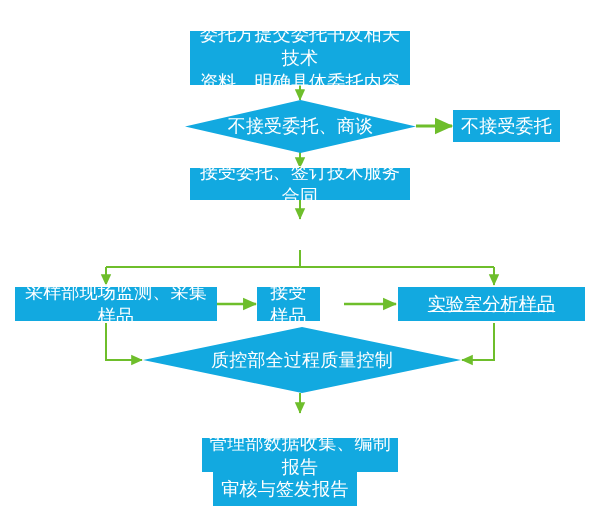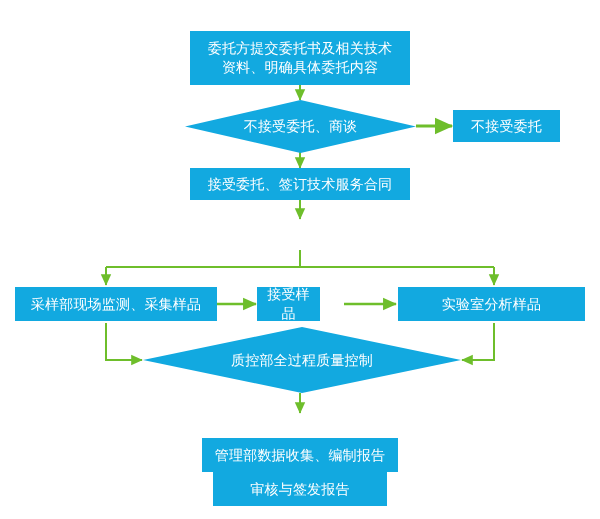--- a/index.html
+++ b/index.html
@@ -19,21 +19,21 @@
     overflow: hidden;
   }
   .node {
     position: absolute;
     box-sizing: border-box;
     display: flex;
     align-items: center;
     justify-content: center;
     text-align: center;
     color: #ffffff;
-    font-size: 14px;
+    font-size: 18px;
     line-height: 1.35;
     letter-spacing: 0.2px;
     font-family: "DejaVu Sans", "Liberation Sans", sans-serif;
     user-select: none;
   }
   .rect {
     background: #12A9E0;
   }
   .rect .label {
     padding: 0 6px;
@@ -154,32 +154,32 @@
 
 
   <div class="node rect" style="left:8px; top:287px; width:202px; height:34px;margin-left:7px;">
     <span class="label">采样部现场监测、采集样品</span>
   </div>
 
   <div class="node rect" style="left:257px; top:287px; width:63px; height:34px;">
     <span class="label">接受样品</span>
   </div>
 
-  <div class="node rect" style="left:398px; top:287px; width:187px; height:34px;">
+  <div class="node rect" style="left:398px; top:287px; width:187px; height:34px;text-decoration:underline;">
     <span class="label">实验室分析样品</span>
   </div>
 
   <div class="node diamond" style="left:143px; top:327px; width:318px; height:66px;">
     <svg class="dshape" viewBox="0 0 318 66" preserveAspectRatio="none">
       <polygon points="159,0 318,33 159,66 0,33" fill="#12A9E0"></polygon>
     </svg>
     <span class="label">质控部全过程质量控制</span>
   </div>
 
   <div class="node rect" style="left:202px; top:438px; width:196px; height:34px;">
     <span class="label">管理部数据收集、编制报告</span>
   </div>
 
-  <div class="node rect" style="left:213px; top:472px; width:174px; height:34px;">
+  <div class="node rect" style="left:213px; top:472px; width:144px; height:34px;">
     <span class="label">审核与签发报告</span>
   </div>
 
 </div>
 
 </body></html>

